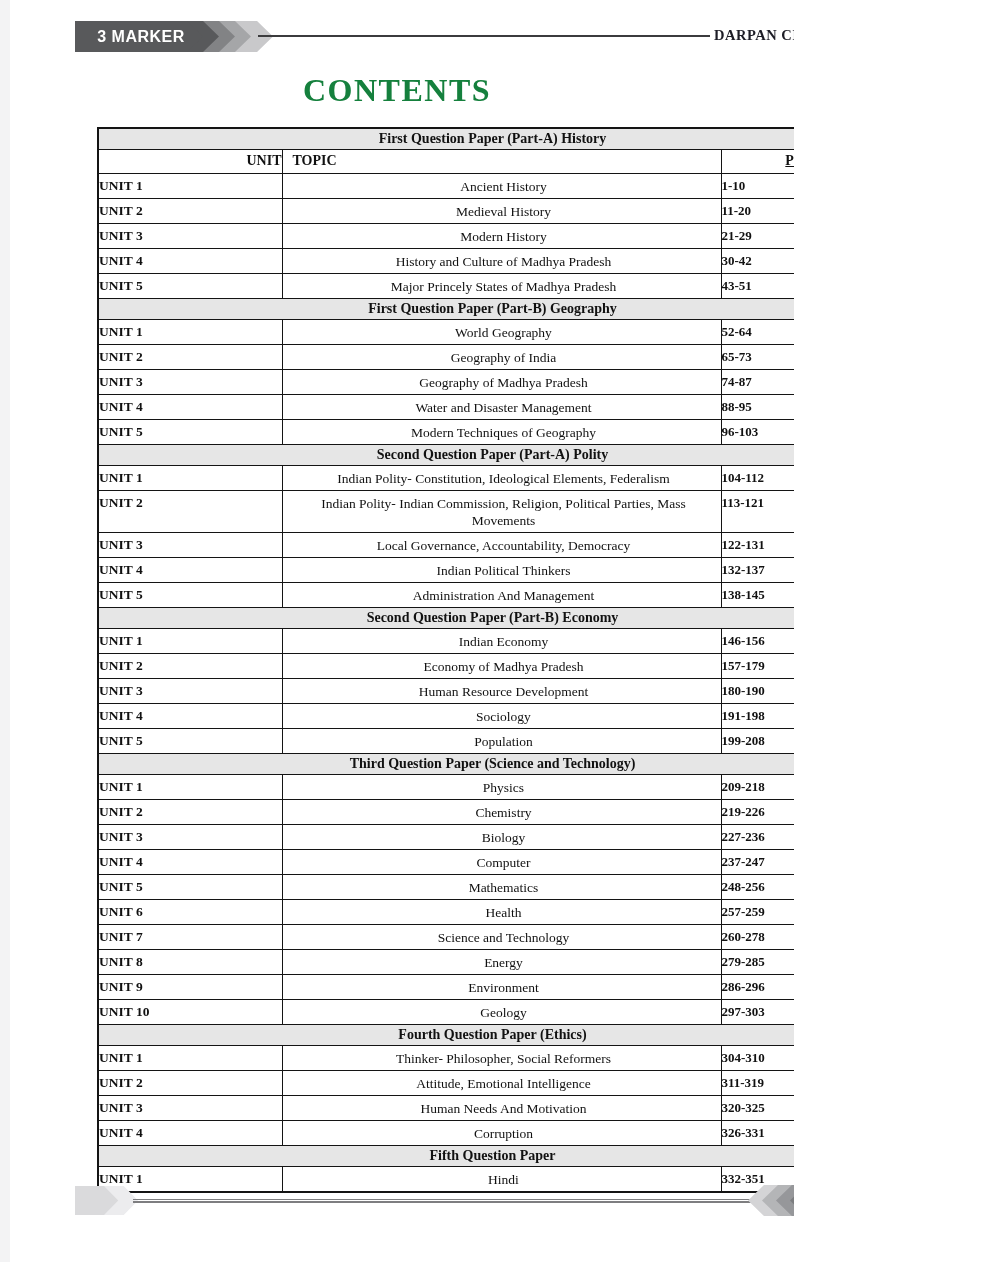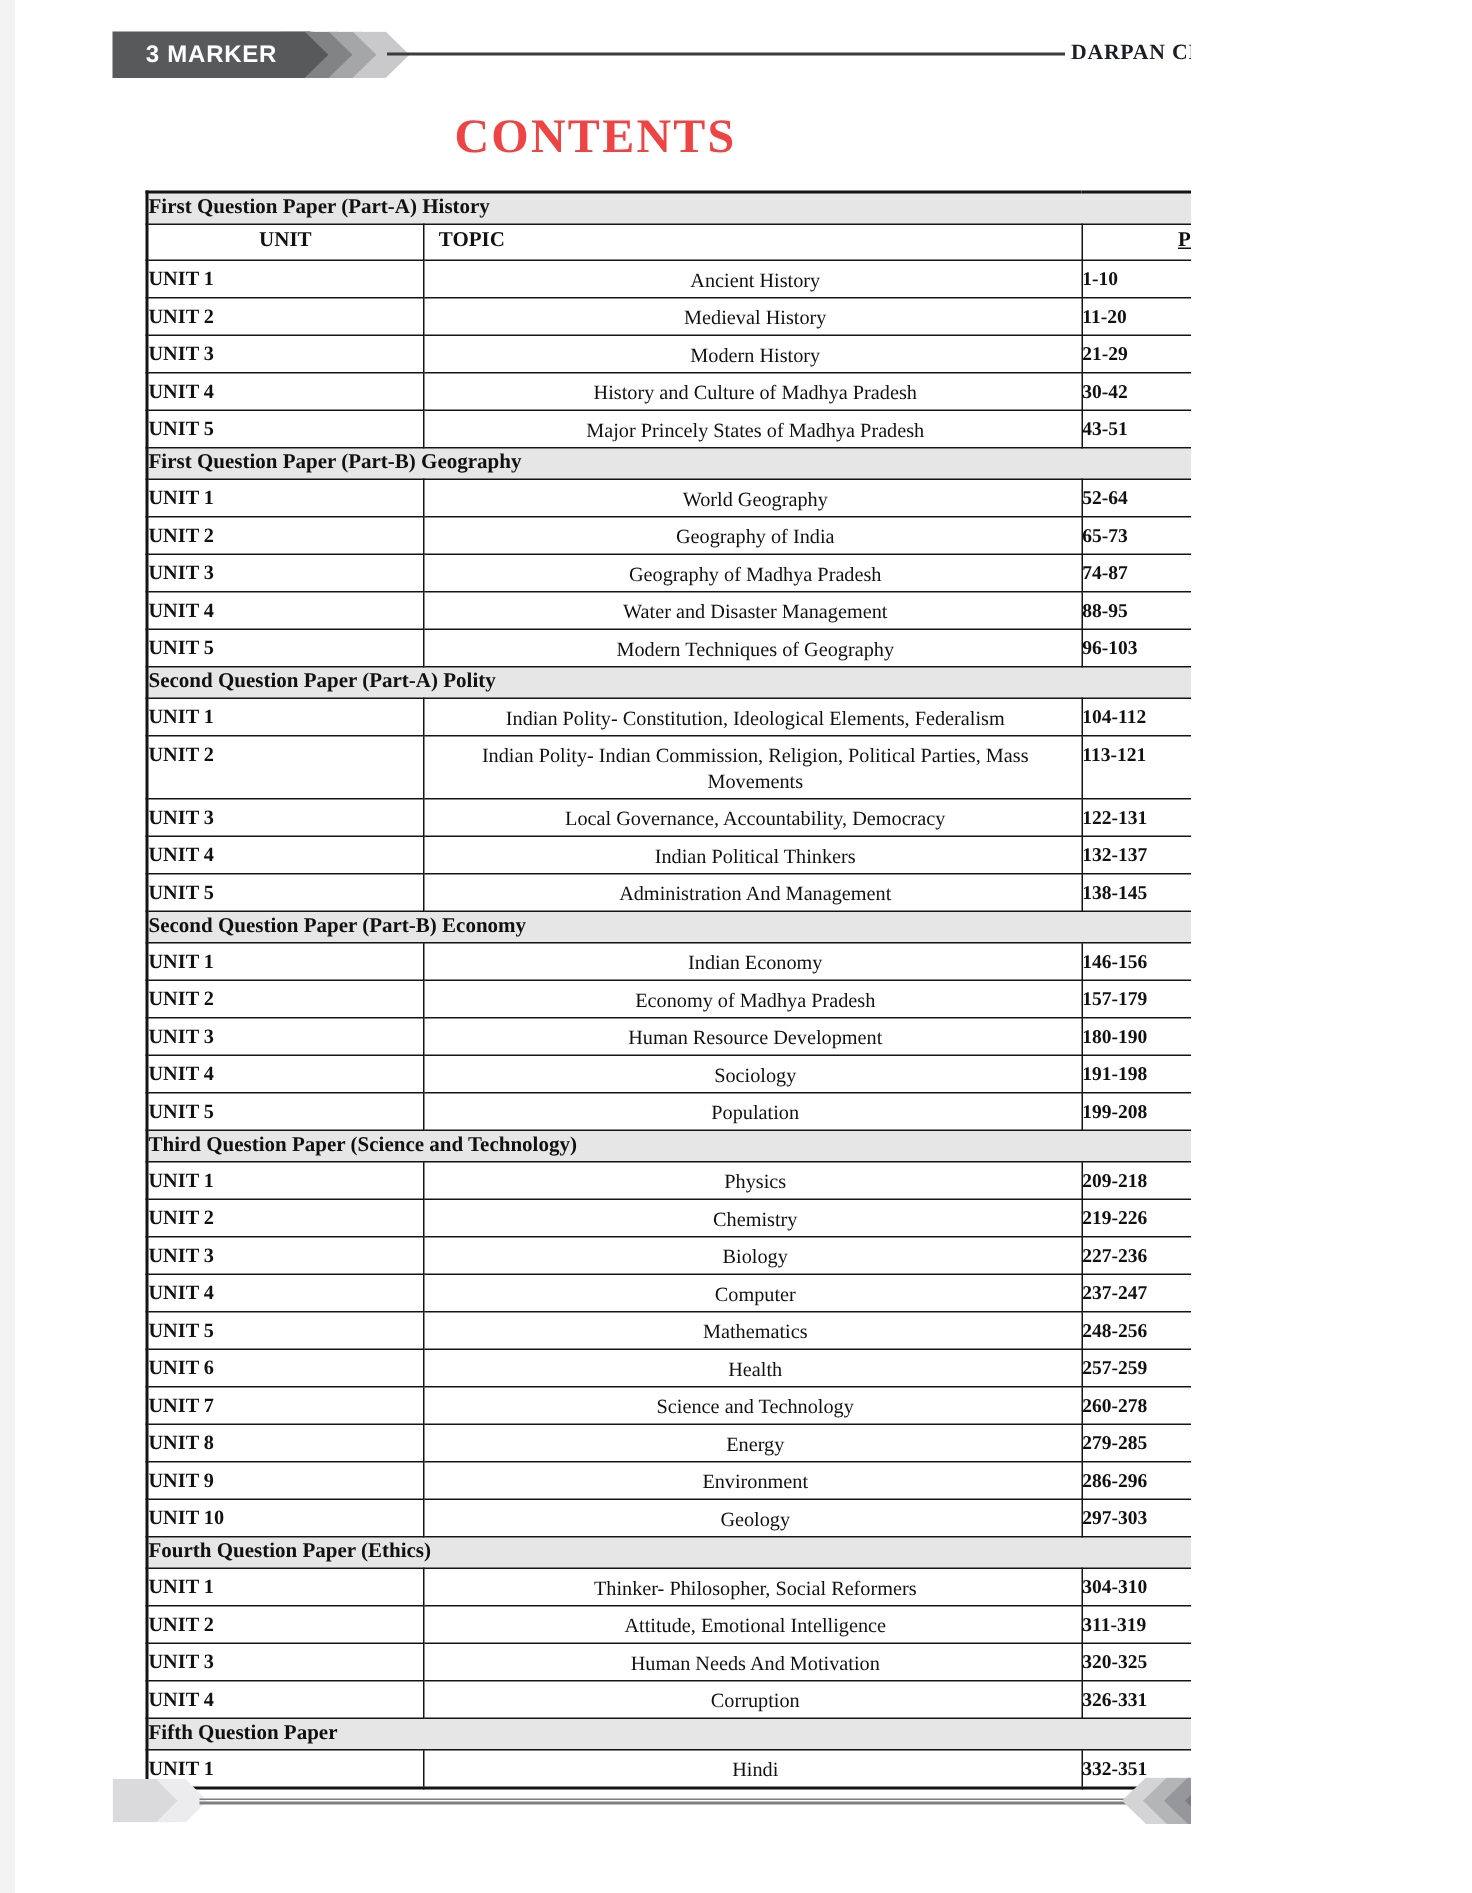--- a/index.html
+++ b/index.html
@@ -76,54 +76,54 @@
 
   
   .page-title {
     position: absolute;
     left: 0; top: 72px;
     width: 100%;
     text-align: center;
     font-size: 32px;
     font-weight: bold;
     letter-spacing: 1.5px;
-    color: #ef4444;
+    color: #15803d;
   }
 
   
   table.contents {
     position: absolute;
     left: 97px; top: 127px;
     width: 805px;
     border-collapse: collapse;
     border: 2px solid #141414;
     table-layout: fixed;
   }
   table.contents col.c-unit  { width: 184px; }
   table.contents col.c-topic { width: 439px; }
   table.contents col.c-pages { width: 182px; }
   table.contents td {
     border: 1px solid #141414;
     vertical-align: top;
   }
   tr.section-row td {
     background: #e6e6e6;
-    text-align: left;
+    text-align: center;
     font-weight: bold;
     font-size: 14px;
     padding: 1px 16px 2px 0;
     line-height: 17px;
   }
   tr.col-header-row td {
     font-weight: bold;
     font-size: 14px;
     padding: 3px 0 4px 0;
     line-height: 16px;
   }
-  tr.col-header-row td.col-unit  { text-align: center; }
+  tr.col-header-row td.col-unit  { text-align: right; }
   tr.col-header-row td.col-topic { text-align: left; padding-left: 10px; }
   tr.col-header-row td.col-pages { text-align: center; text-decoration: underline; }
   tr.data-row td { font-size: 13.5px; line-height: 17px; }
   tr.data-row td.unit-cell {
     text-align: left;
     font-weight: bold;
     padding: 3px 0;
   }
   tr.data-row td.topic-cell {
     text-align: center;

